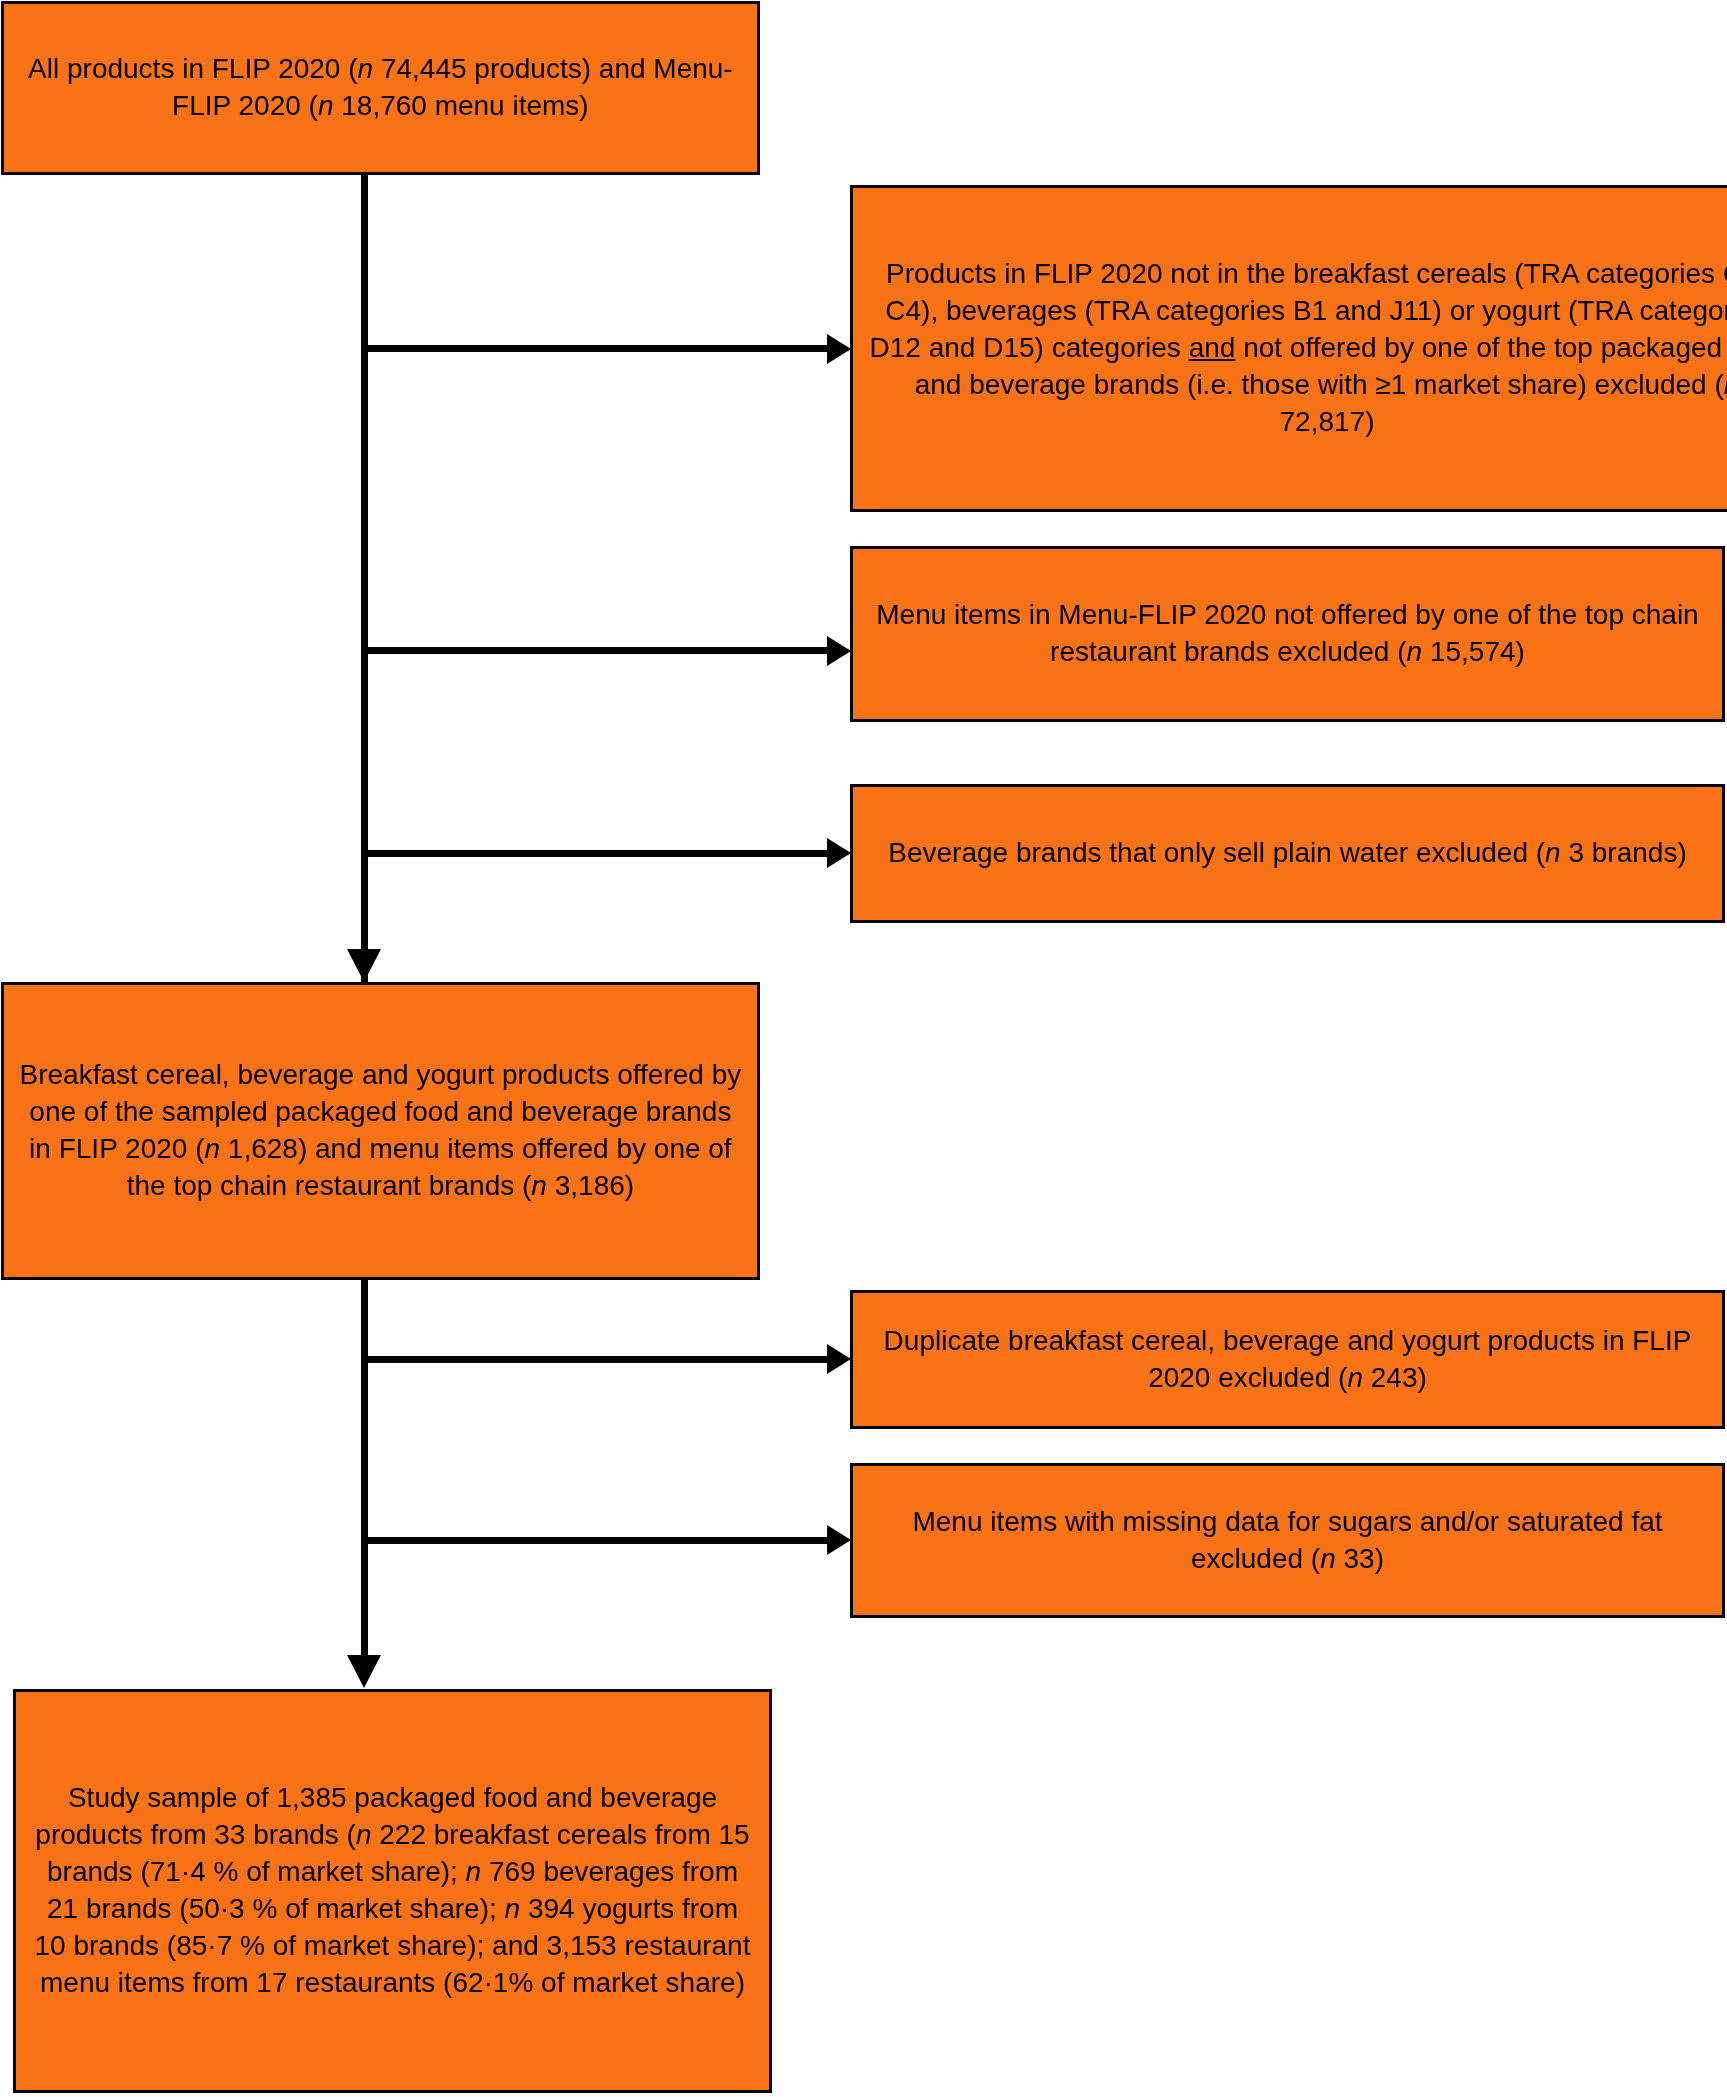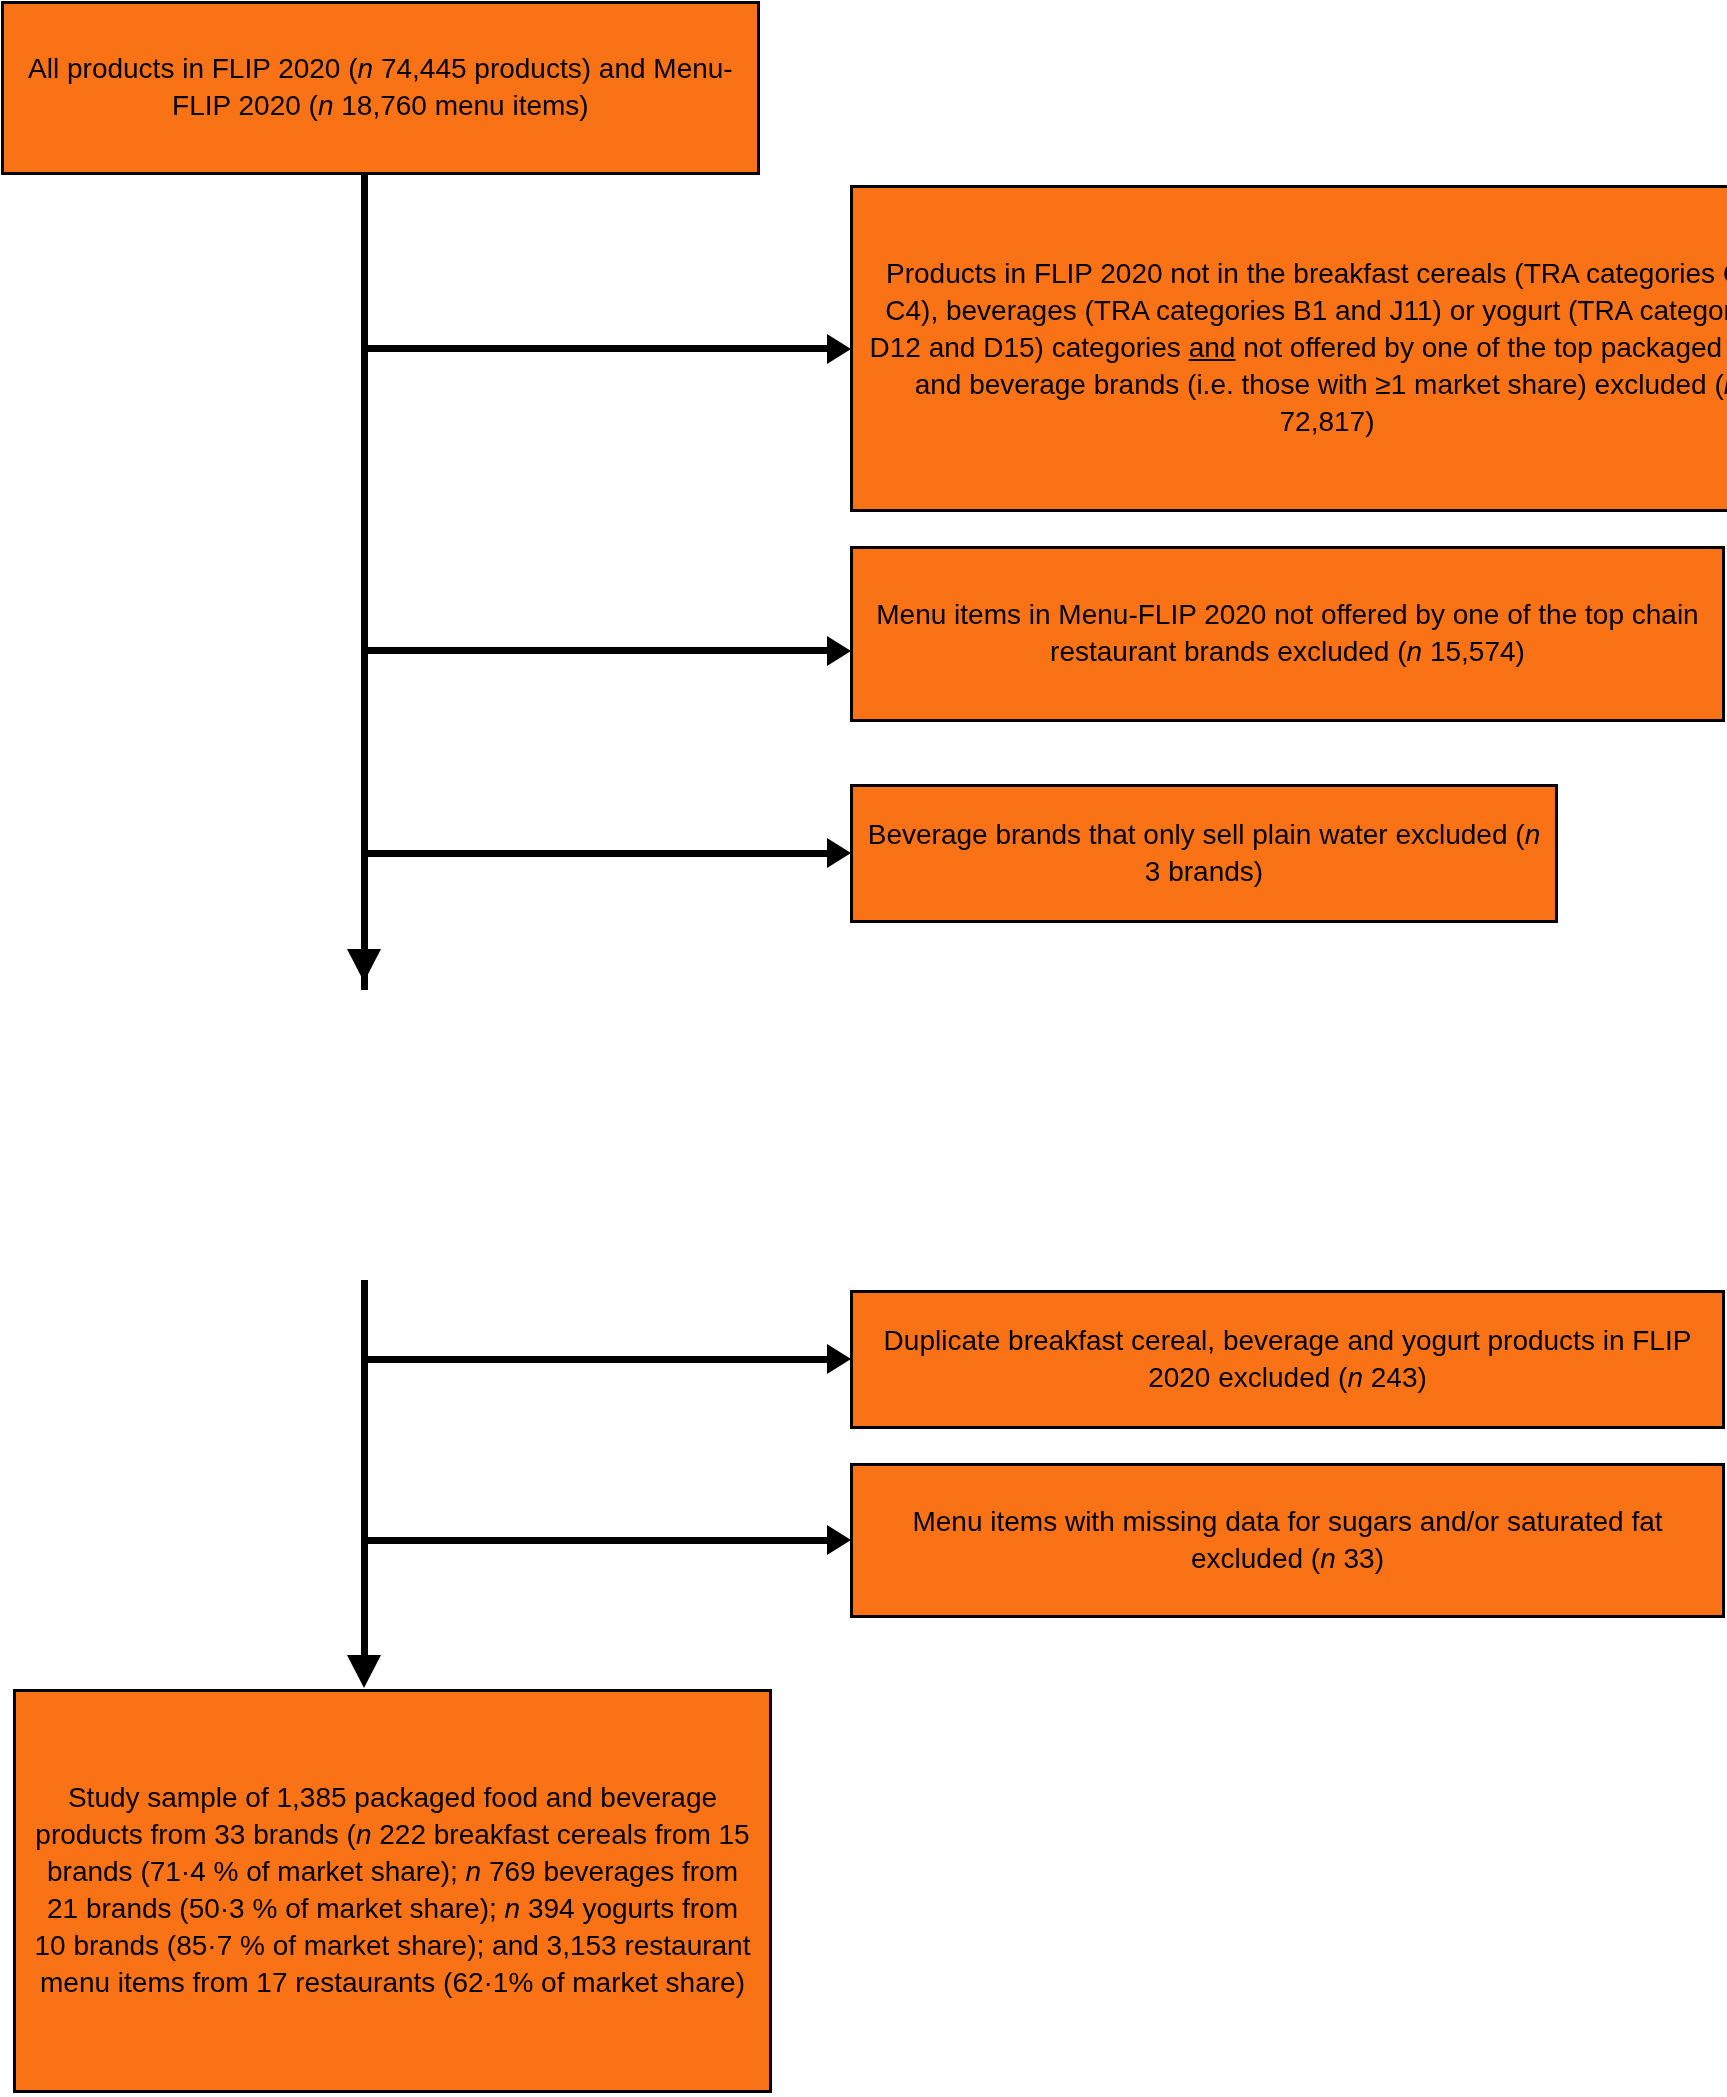--- a/index.html
+++ b/index.html
@@ -34,21 +34,21 @@
     width: 100%;
     white-space: pre-line;
   }
   
   #box-source    { left: 0.9px;    top: 0.9px;    width: 759px; height: 174px; }
   #box-eligible  { left: 0.9px;    top: 982px; width: 759px; height: 298px; }
   #box-final     { left: 13px;    top: 1689px; width: 759px; height: 404px; }
   
   #box-excl-1 { left: 850px; top: 185px;  width: 954px; height: 327px; }
   #box-excl-2 { left: 850px; top: 546px; width: 875px; height: 176px; }
-  #box-excl-3 { left: 850px; top: 784px; width: 708px; height: 139px; }
+  #box-excl-3 { left: 850px; top: 784px; width: 875px; height: 139px; }
   #box-excl-4 { left: 850px; top: 1290px; width: 875px; height: 139px; }
   #box-excl-5 { left: 850px; top: 1463px; width: 875px; height: 155px; }
 
   
   .vline {
     position: absolute;
     background: #000000;
     width: 7.2px;
   }
   .hline {
@@ -114,20 +114,23 @@
   </div>
 
   <div class="fc-box" id="box-excl-2">
     <span class="txt">Menu items in Menu-FLIP 2020 not offered by one of the top chain restaurant brands excluded (<span class="ital">n</span> 15,574)</span>
   </div>
 
   <div class="fc-box" id="box-excl-3">
     <span class="txt">Beverage brands that only sell plain water excluded (<span class="ital">n</span> 3 brands)</span>
   </div>
 
+  <div class="fc-box" id="box-eligible">
+    <span class="txt">Breakfast cereal, beverage and yogurt products offered by one of the sampled packaged food and beverage brands in FLIP 2020 (<span class="ital">n</span> 1,628) and menu items offered by one of the top chain restaurant brands (<span class="ital">n</span> 3,186)</span>
+  </div>
 
   <div class="fc-box" id="box-excl-4">
     <span class="txt">Duplicate breakfast cereal, beverage and yogurt products in FLIP 2020 excluded (<span class="ital">n</span> 243)</span>
   </div>
 
   <div class="fc-box" id="box-excl-5">
     <span class="txt">Menu items with missing data for sugars and/or saturated fat excluded (<span class="ital">n</span> 33)</span>
   </div>
 
   <div class="fc-box" id="box-final">

